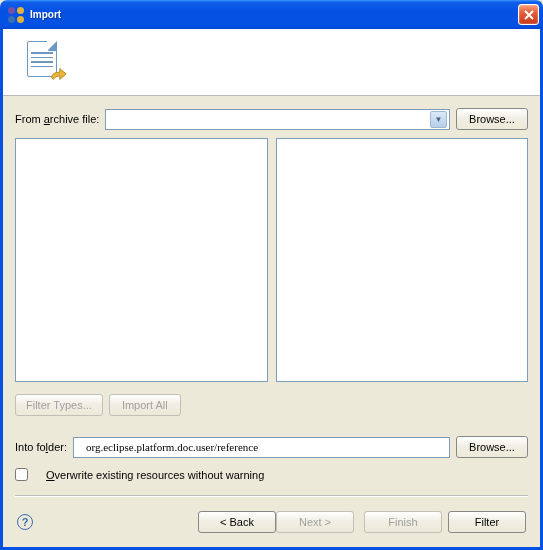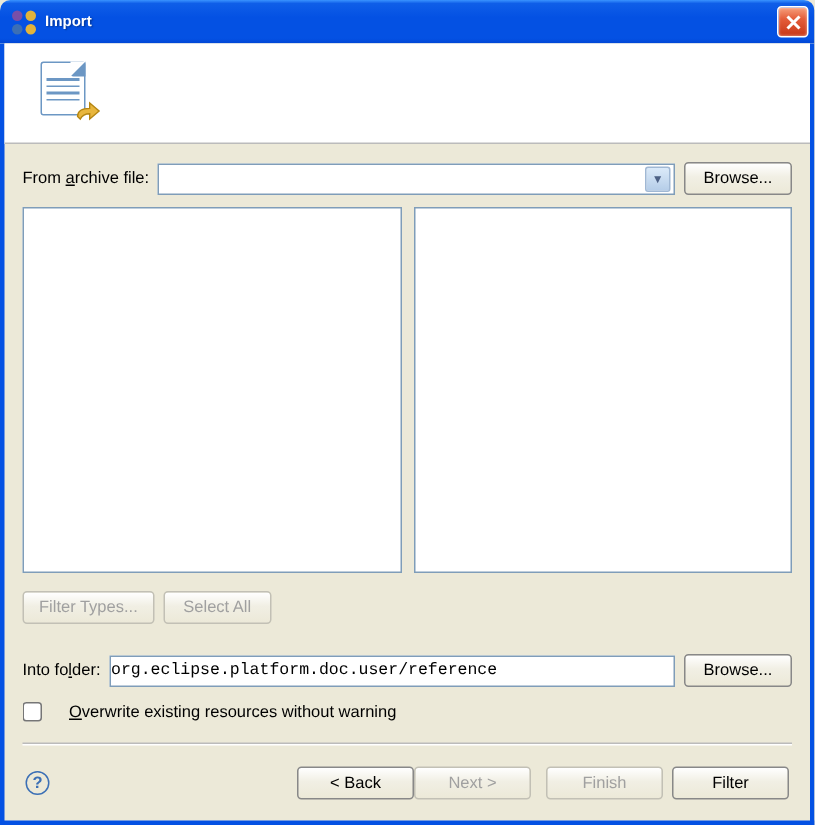--- a/index.html
+++ b/index.html
@@ -120,22 +120,22 @@
     display:flex;align-items:center;justify-content:center;
     cursor:pointer;
     color:#4d6185;
     font-size:8px;
   }
   .textfield {
     flex:1;
     height: 21px;
     border: 1px solid #7f9db9;
     background: #fff;
-    padding: 2px 0;
-    font-family: Liberation Mono, monospace;
+    padding: 2px 12px;
+    font-family: Liberation Serif, serif;
     font-size: 11px;
   }
   button.win {
     height: 22px;
     min-width: 72px;
     padding: 0 10px;
     border: 1px solid #888;
     border-radius: 3px;
     background: linear-gradient(to bottom, #ffffff, #f1efe4 45%, #ece9d8);
     font-family: inherit;
@@ -235,21 +235,21 @@
       <button class="win">Browse...</button>
     </div>
 
     <div class="lists">
       <div class="listbox"></div>
       <div class="listbox"></div>
     </div>
 
     <div class="btnrow">
       <button class="win" disabled="">Filter Types...</button>
-      <button class="win" disabled="">Select All</button>
+      <button class="win" disabled="">Import All</button>
     </div>
 
     <div style="height:4px"></div>
 
     <div class="row">
       <label>Into fo<span class="underline">l</span>der:</label>
       <input type="text" class="textfield" value="org.eclipse.platform.doc.user/reference" style="">
       <button class="win">Browse...</button>
     </div>
 

